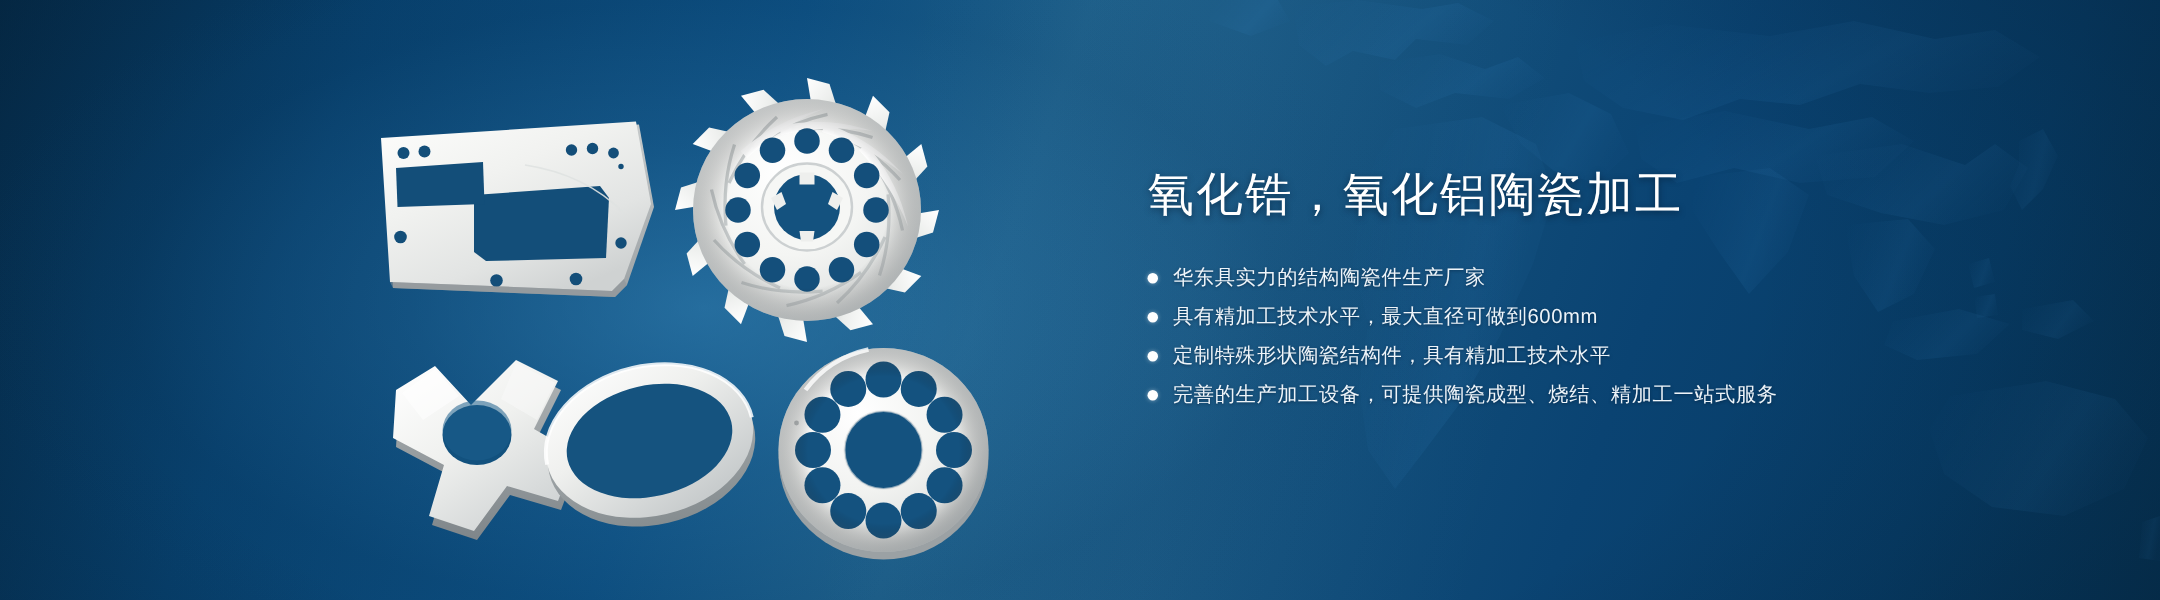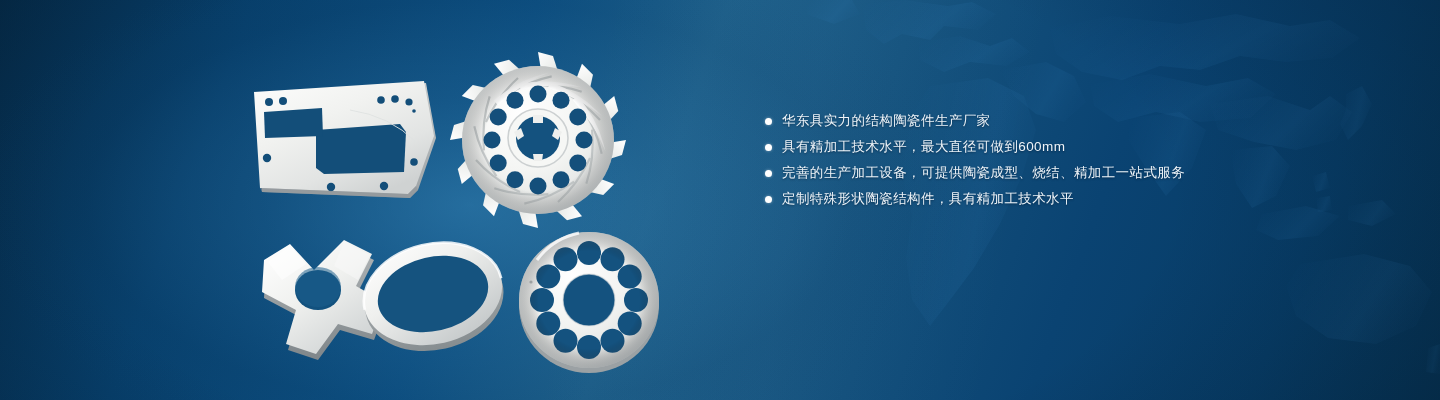--- a/index.html
+++ b/index.html
@@ -441,39 +441,40 @@
         <ellipse cx="0" cy="0" rx="70" ry="68" fill="url(#discShade)"></ellipse>
 
         <path d="M-52 -40 A70 68 0 0 1 -10 -67" stroke="#ffffff" stroke-width="3" fill="none" opacity="0.8"></path>
       </g>
     </svg>
 
   </div>
 
   <div class="copy">
 
+    <h1 class="headline">氧化锆，氧化铝陶瓷加工</h1>
 
     <ul class="bullets">
 
       <li class="bullet">
         <span class="dot"></span>
         <span class="btext">华东具实力的结构陶瓷件生产厂家</span>
       </li>
 
       <li class="bullet">
         <span class="dot"></span>
         <span class="btext">具有精加工技术水平，最大直径可做到600mm</span>
       </li>
 
       <li class="bullet">
         <span class="dot"></span>
+        <span class="btext">定制特殊形状陶瓷结构件，具有精加工技术水平</span>
+      </li>
+
+      <li class="bullet">
+        <span class="dot"></span>
         <span class="btext">完善的生产加工设备，可提供陶瓷成型、烧结、精加工一站式服务</span>
       </li>
 
-      <li class="bullet">
-        <span class="dot"></span>
-        <span class="btext">定制特殊形状陶瓷结构件，具有精加工技术水平</span>
-      </li>
-
     </ul>
   </div>
 
 </div>
 
 </body></html>

